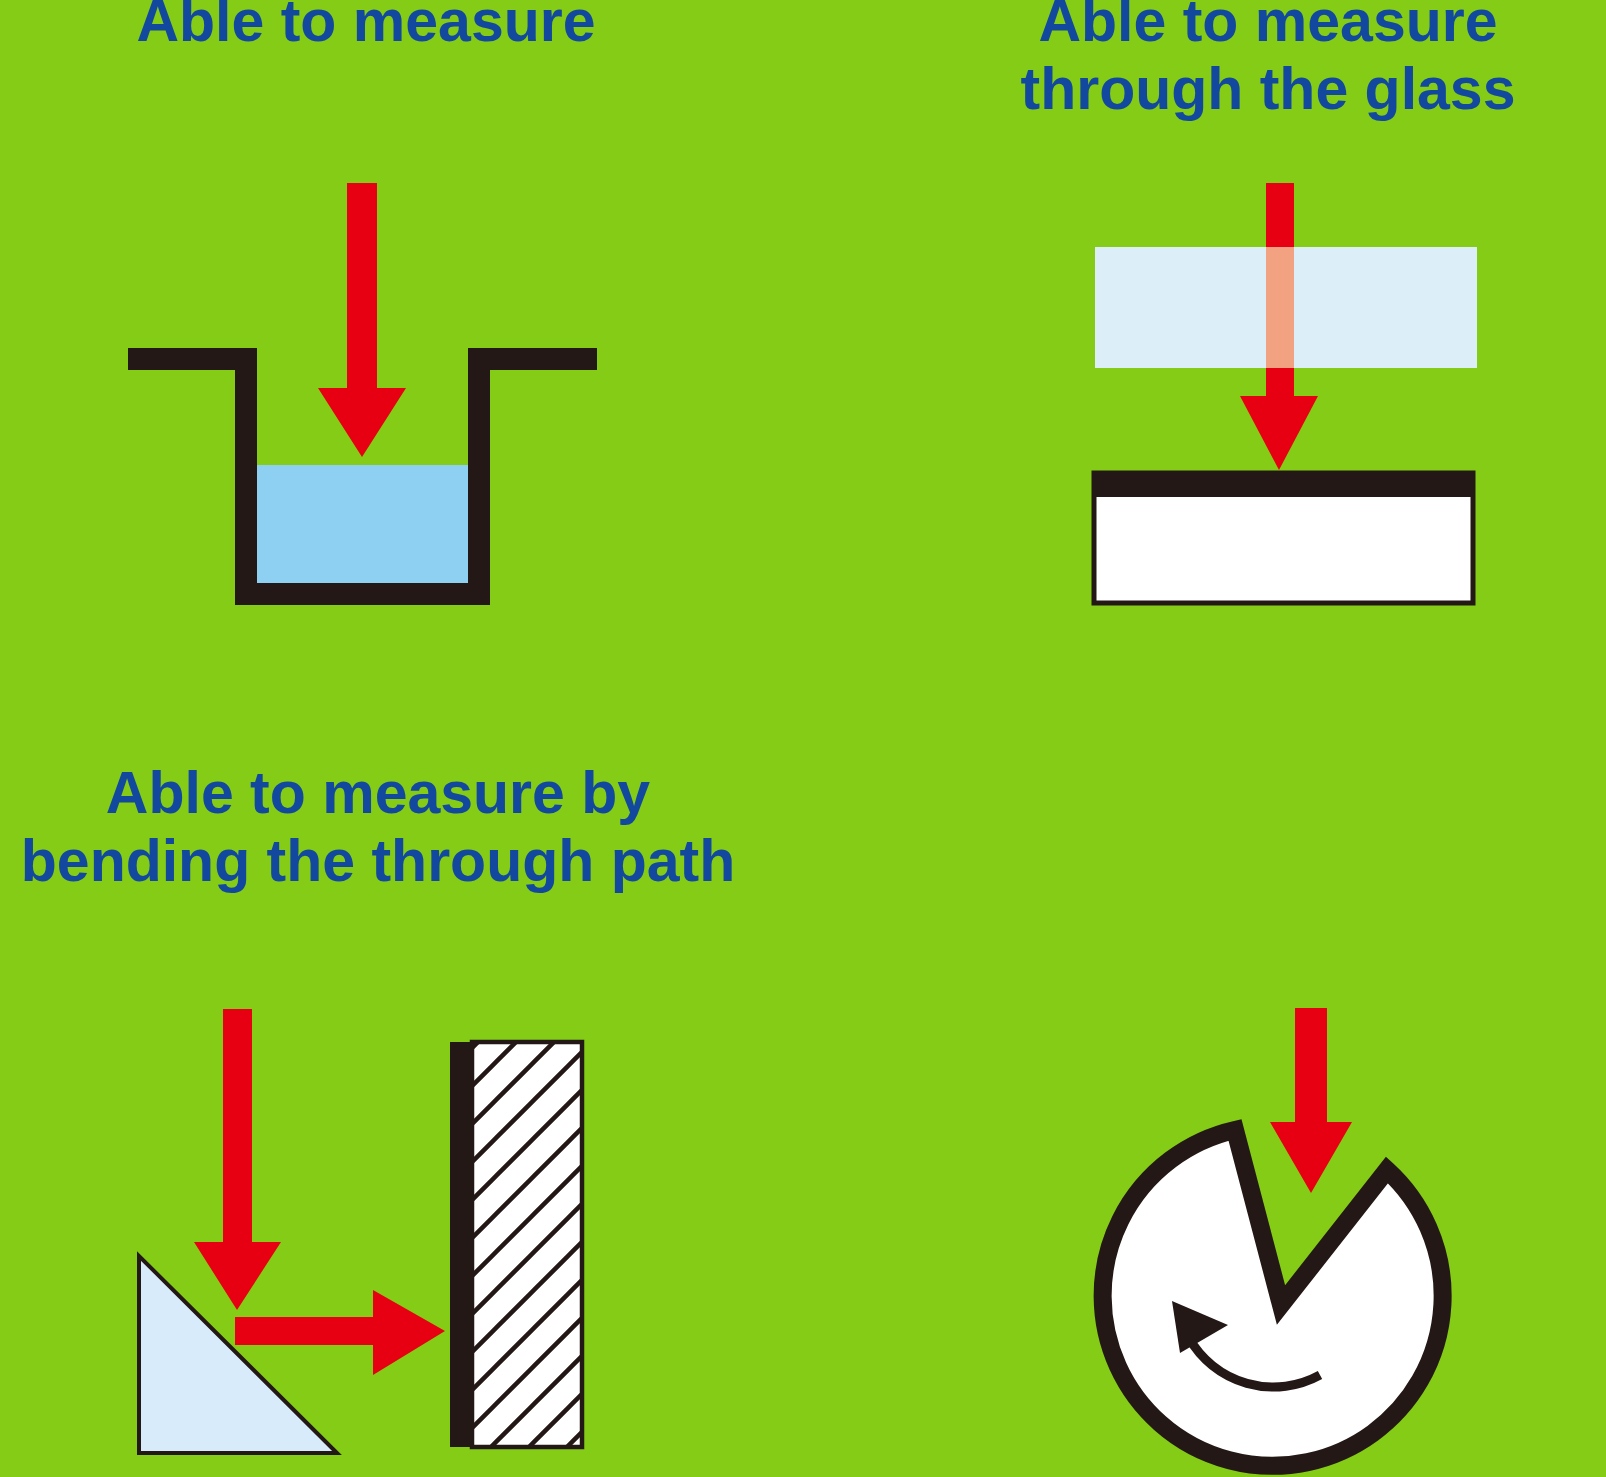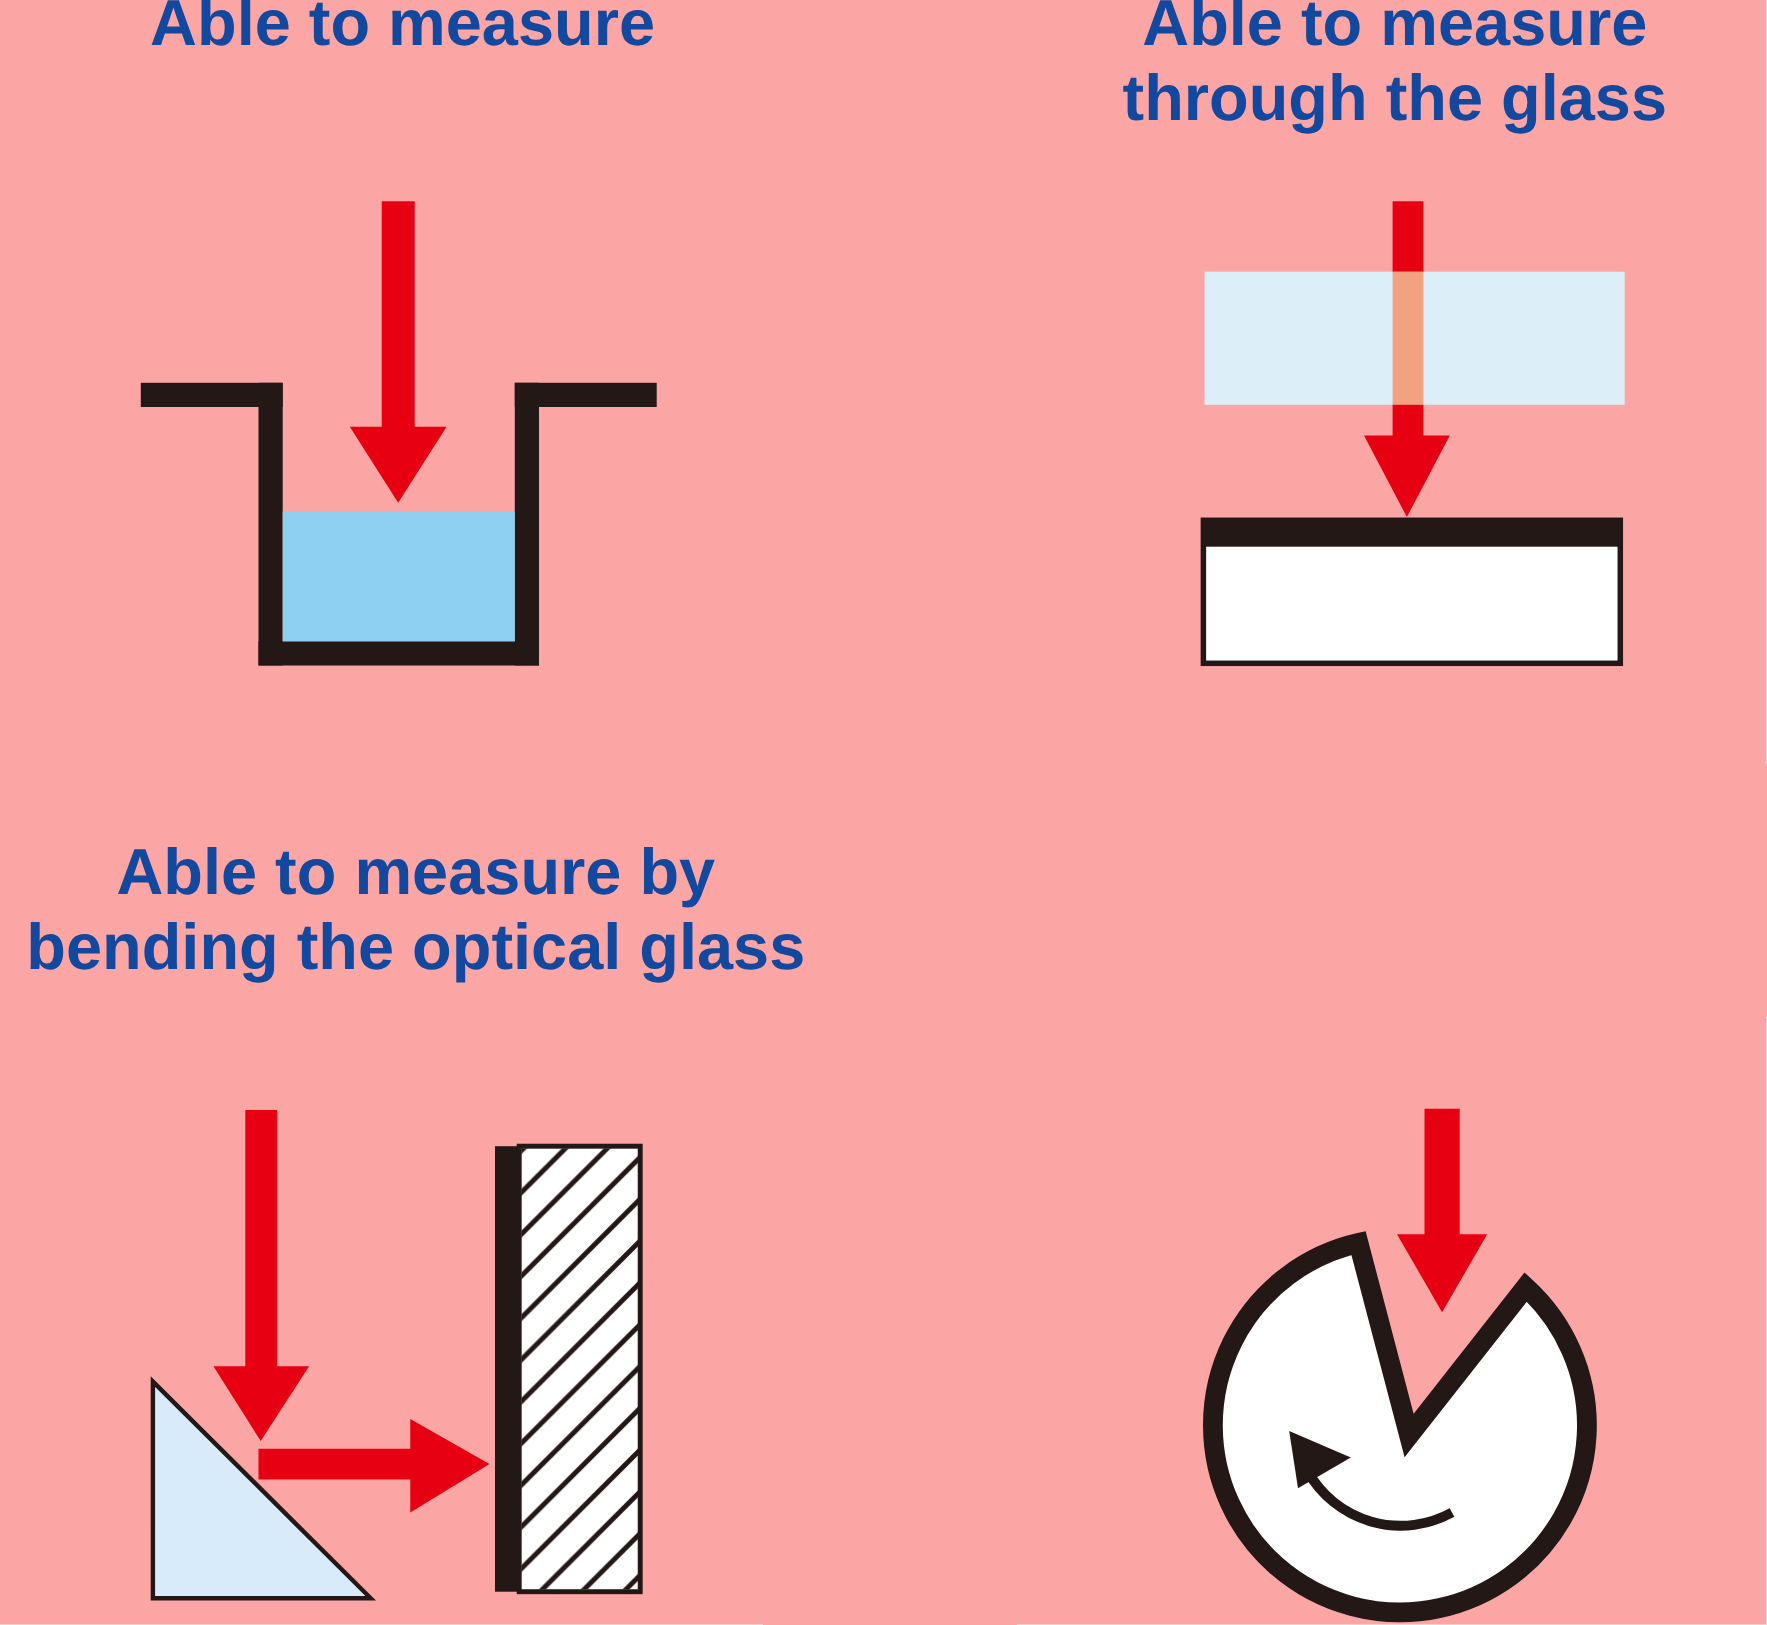--- a/index.html
+++ b/index.html
@@ -21,21 +21,21 @@
     white-space:nowrap;
   }
   #title-tl{left:0;top:-13px;width:732px;}
   #title-tr{left:918px;top:-13px;width:700px;}
   #title-bl{left:0;top:759px;width:756px;}
   #title-br{left:932px;top:754px;width:674px;}
 </style>
 </head>
 <body>
 
-<div class="canvas" style="background: #fca5a5;">
+<div class="canvas" style="background: #84cc16;">
 
   <svg class="artwork" width="1606" height="1477" viewBox="0 0 1606 1477">
     <defs>
       <pattern id="hatch" width="38" height="38" patternUnits="userSpaceOnUse">
         <path d="M-8 8 L8 -8 M0 38 L38 0 M30 46 L46 30" fill="none" stroke-width="4.5" stroke="#231815"></path>
       </pattern>
     </defs>
 
     <g>
       <g fill="#231815">
@@ -83,17 +83,17 @@
     <div>Able to measure</div>
   </div>
 
   <div class="title" id="title-tr" style="color: rgb(18, 73, 158);">
     <div>Able to measure</div>
     <div>through the glass</div>
   </div>
 
   <div class="title" id="title-bl" style="color: rgb(18, 73, 158);">
     <div>Able to measure by</div>
-    <div>bending the optical glass</div>
+    <div>bending the through path</div>
   </div>
 
 
 </div>
 
 </body></html>

